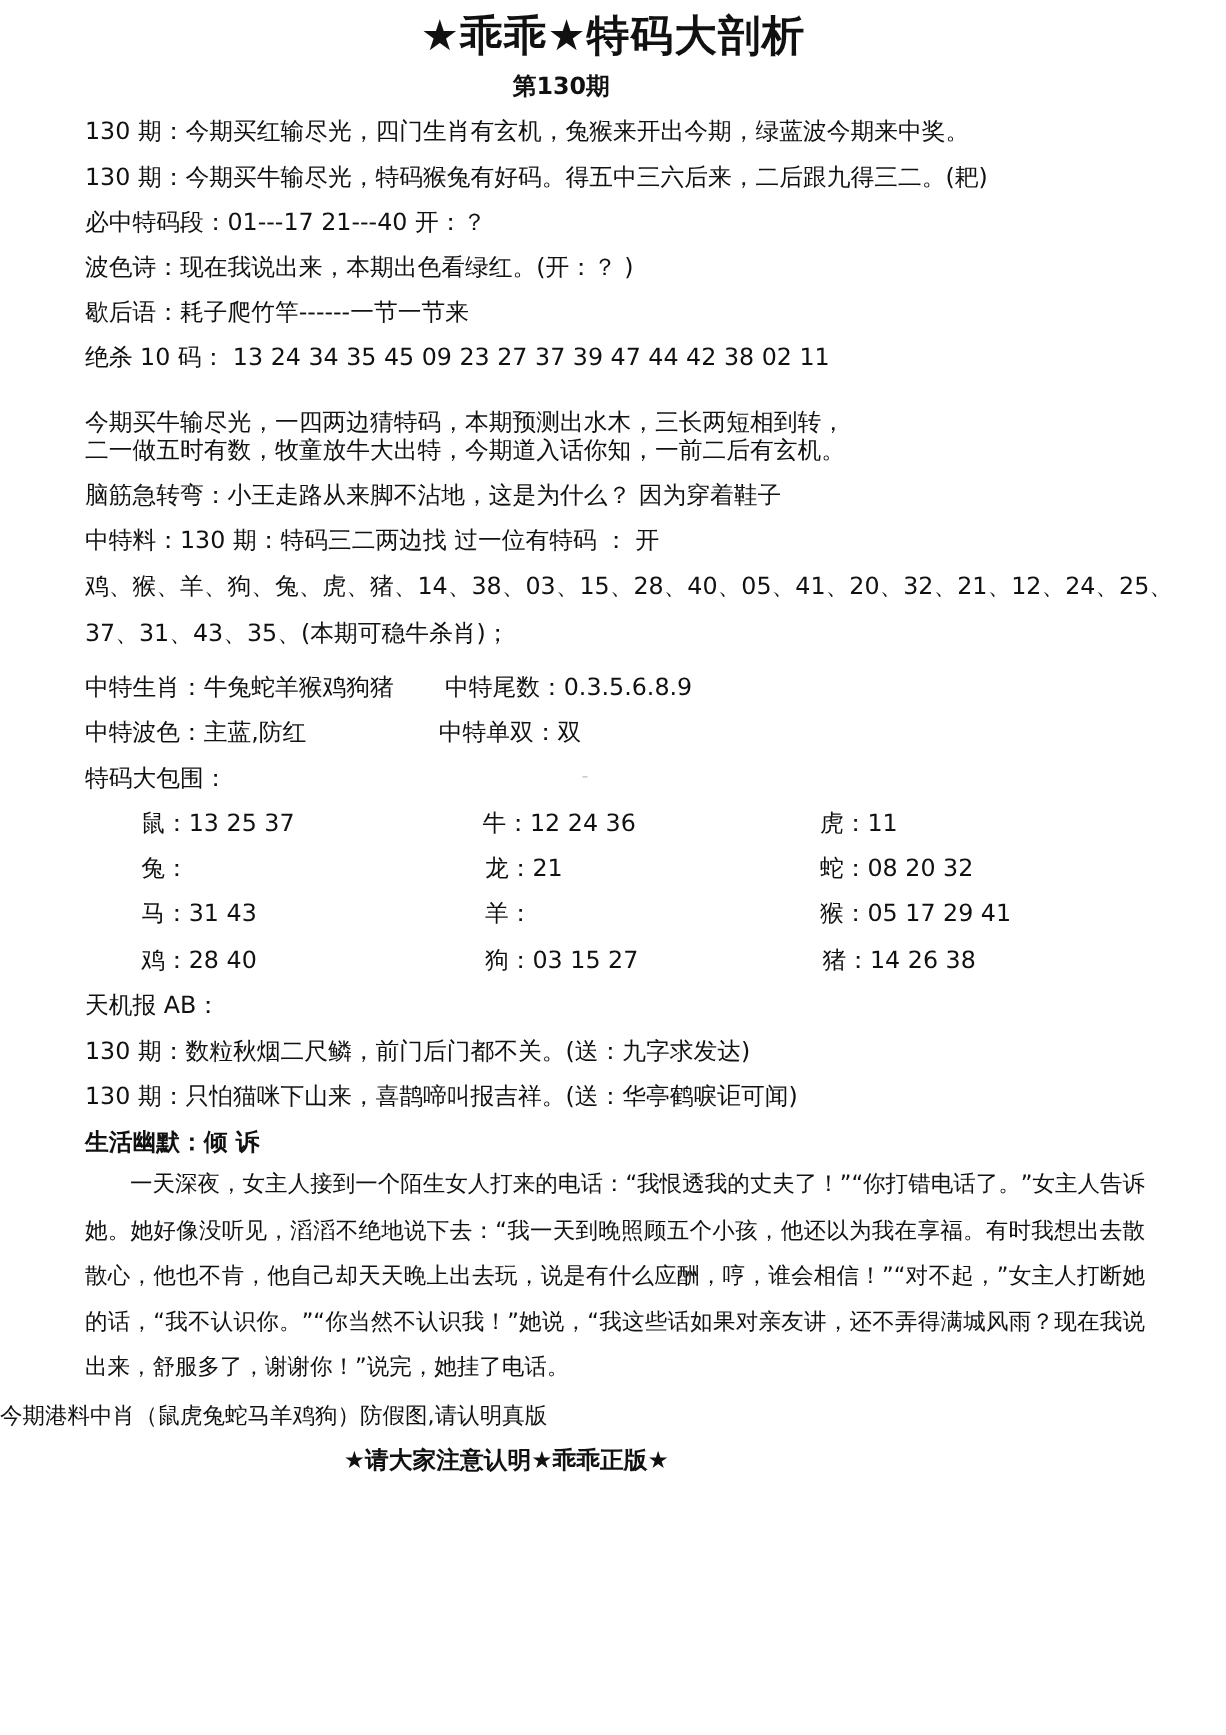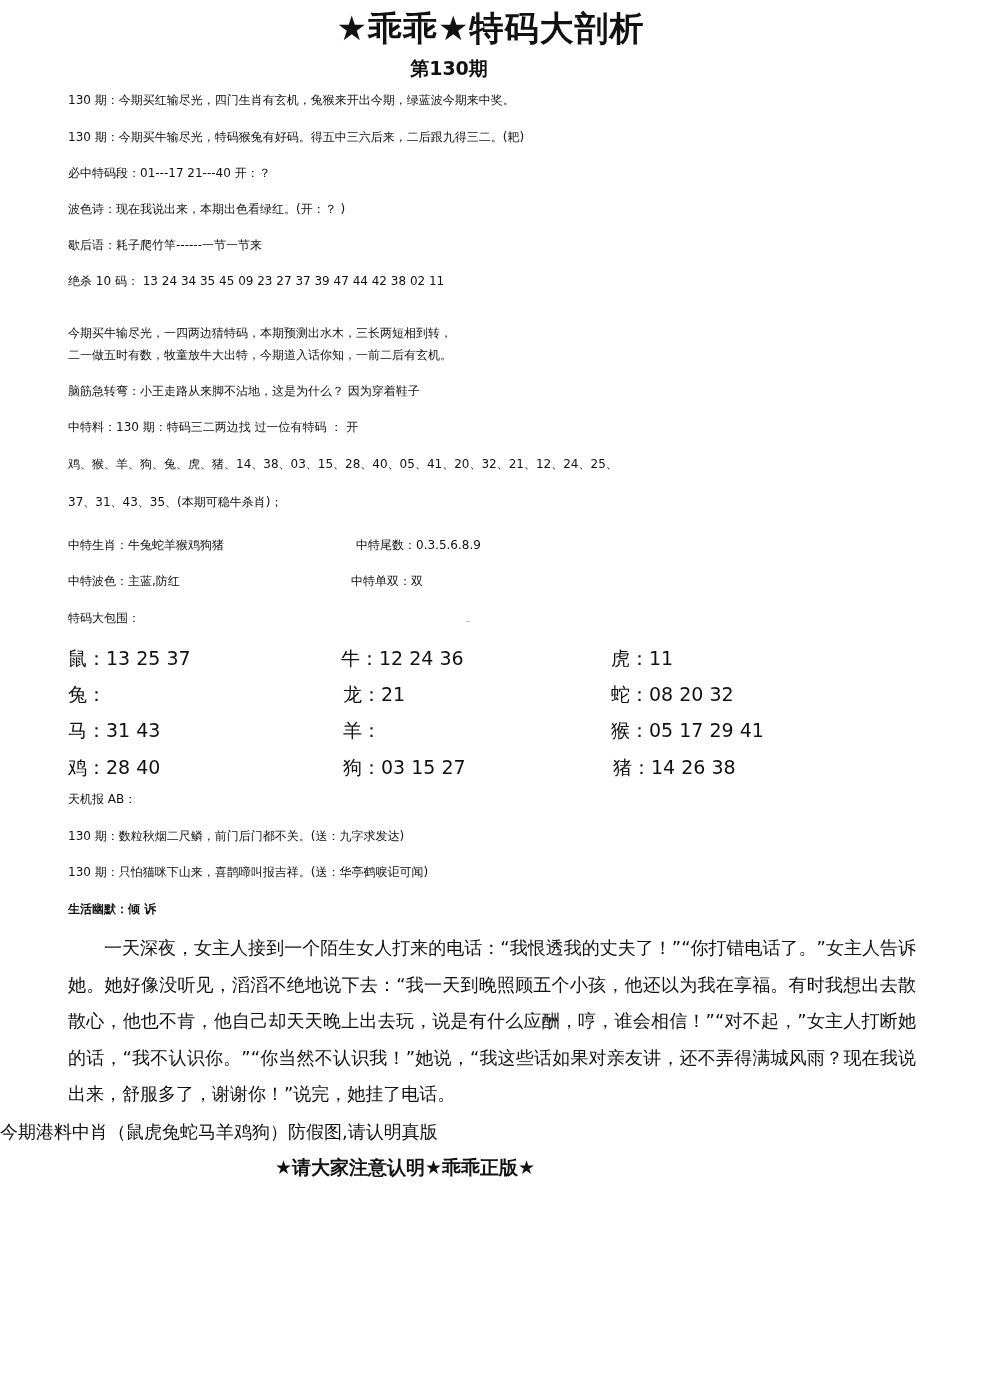--- a/index.html
+++ b/index.html
@@ -1,21 +1,21 @@
 <!DOCTYPE html>
 <html><head>
 <meta charset="utf-8">
 <style>
   html, body { margin: 0; padding: 0; background: #ffffff; }
   body { width: 981px; height: 1388px; position: relative; overflow: hidden; color: #111; font-family: "DejaVu Sans", sans-serif; }
   .abs { position: absolute; white-space: nowrap; }
   .title { left: 0; width: 981px; top: 6px; text-align: center; font-size: 34px; font-weight: bold; letter-spacing: 1px; }
   .issue { left: 0; width: 898px; top: 56px; text-align: center; font-size: 19px; font-weight: bold; }
-  .line { left: 68px; font-size: 12px; }
-  .grid-cell { font-size: 19px; }
+  .line { left: 68px; font-size: 19px; }
+  .grid-cell { font-size: 19px; margin-left: 45px; }
   .para { position: absolute; left: 68px; width: 848px; font-size: 18px; line-height: 36.5px; text-indent: 2em; white-space: normal; text-align: justify; }
   .center { left: 0; width: 981px; text-align: left; font-size: 18px; }
   .center-bold { left: 0; width: 810px; text-align: center; font-size: 19px; font-weight: bold; }
   .dash-mark { left: 466px; top: 621px; width: 4px; height: 1px; background: #bbb; }
 </style>
 </head>
 <body>
 
 <div class="abs title">★乖乖★特码大剖析</div>
 <div class="abs issue">第130期</div>

